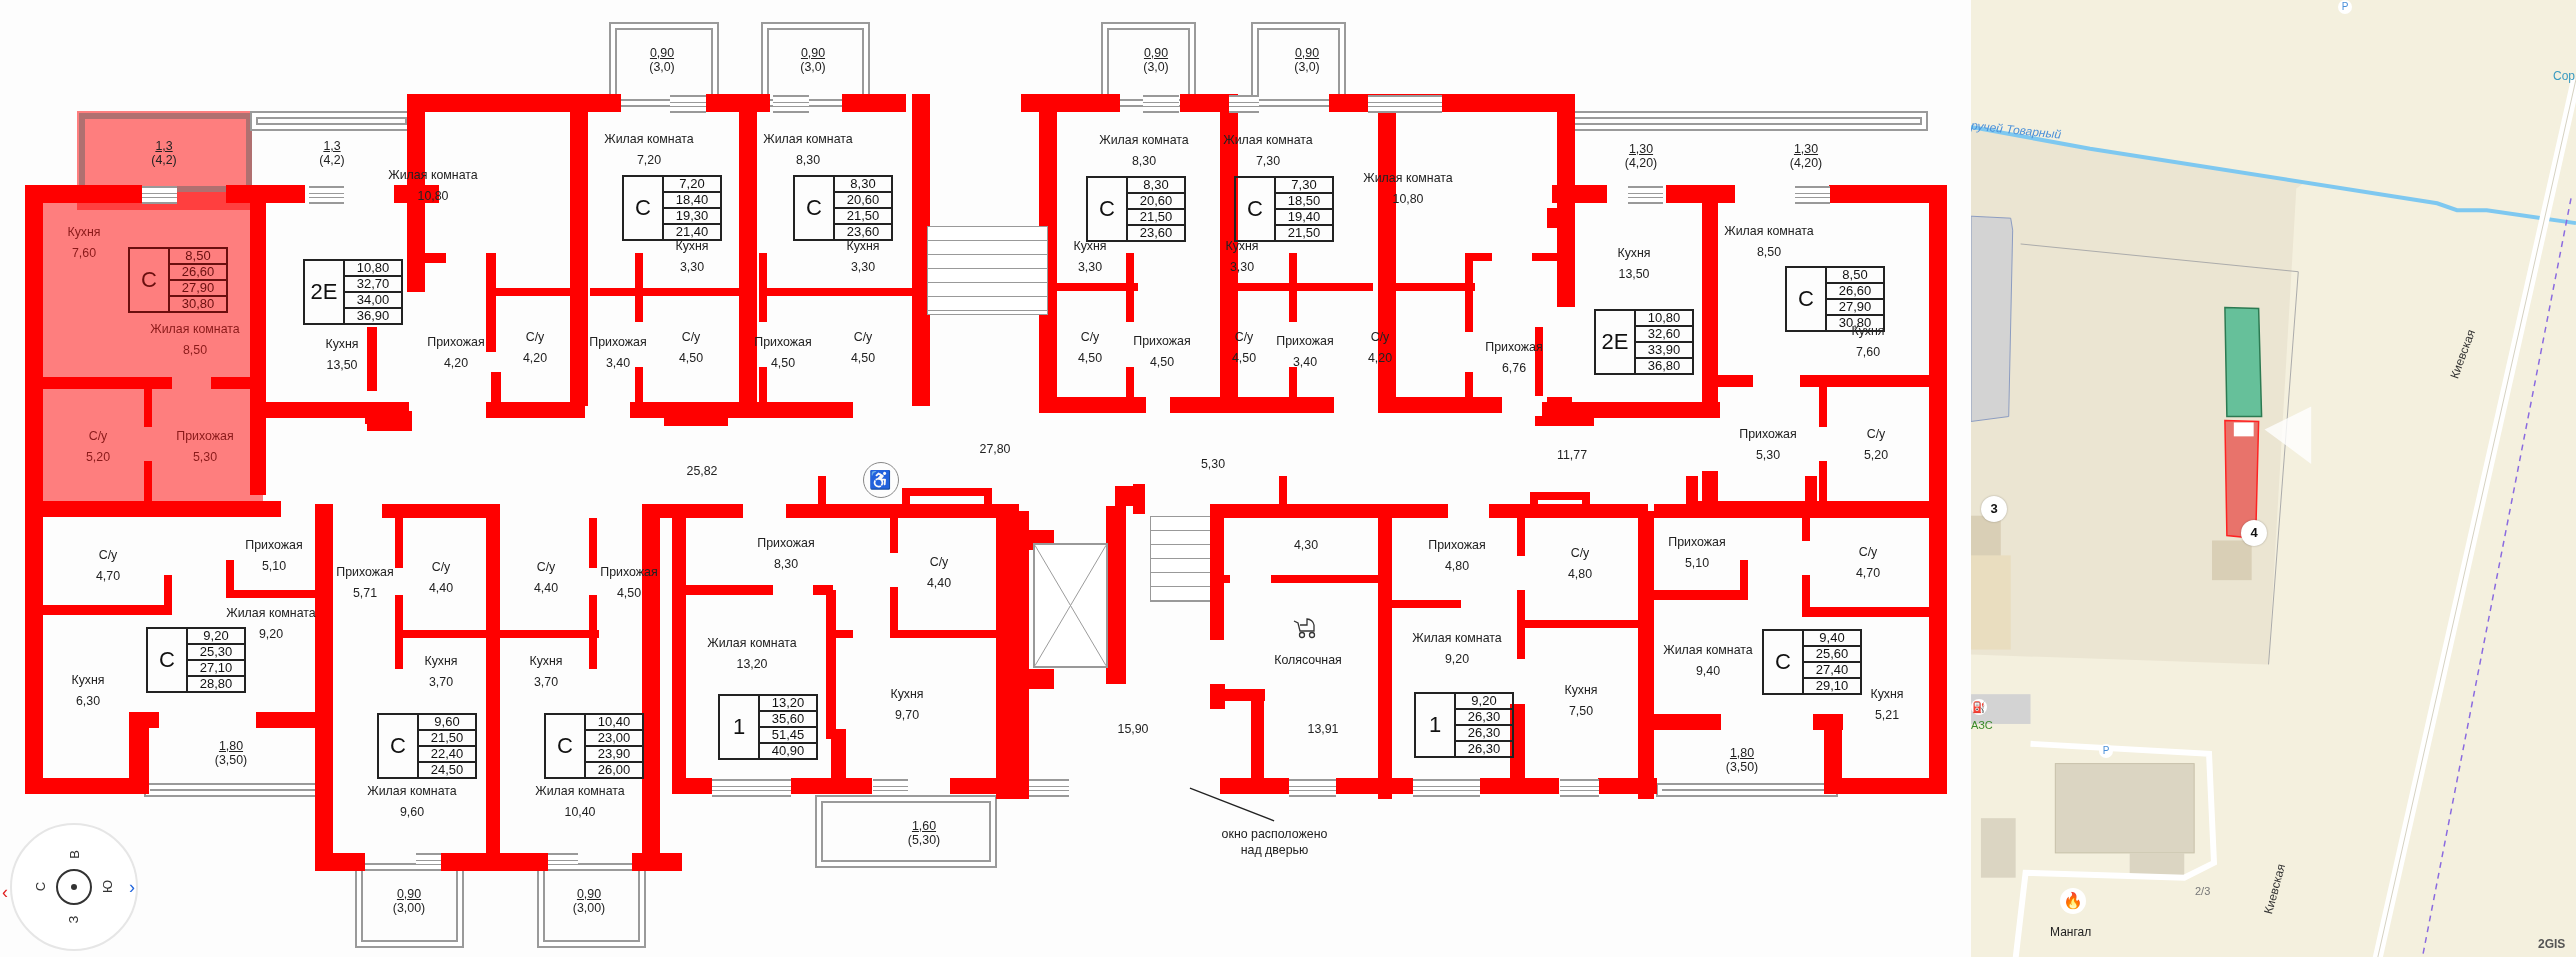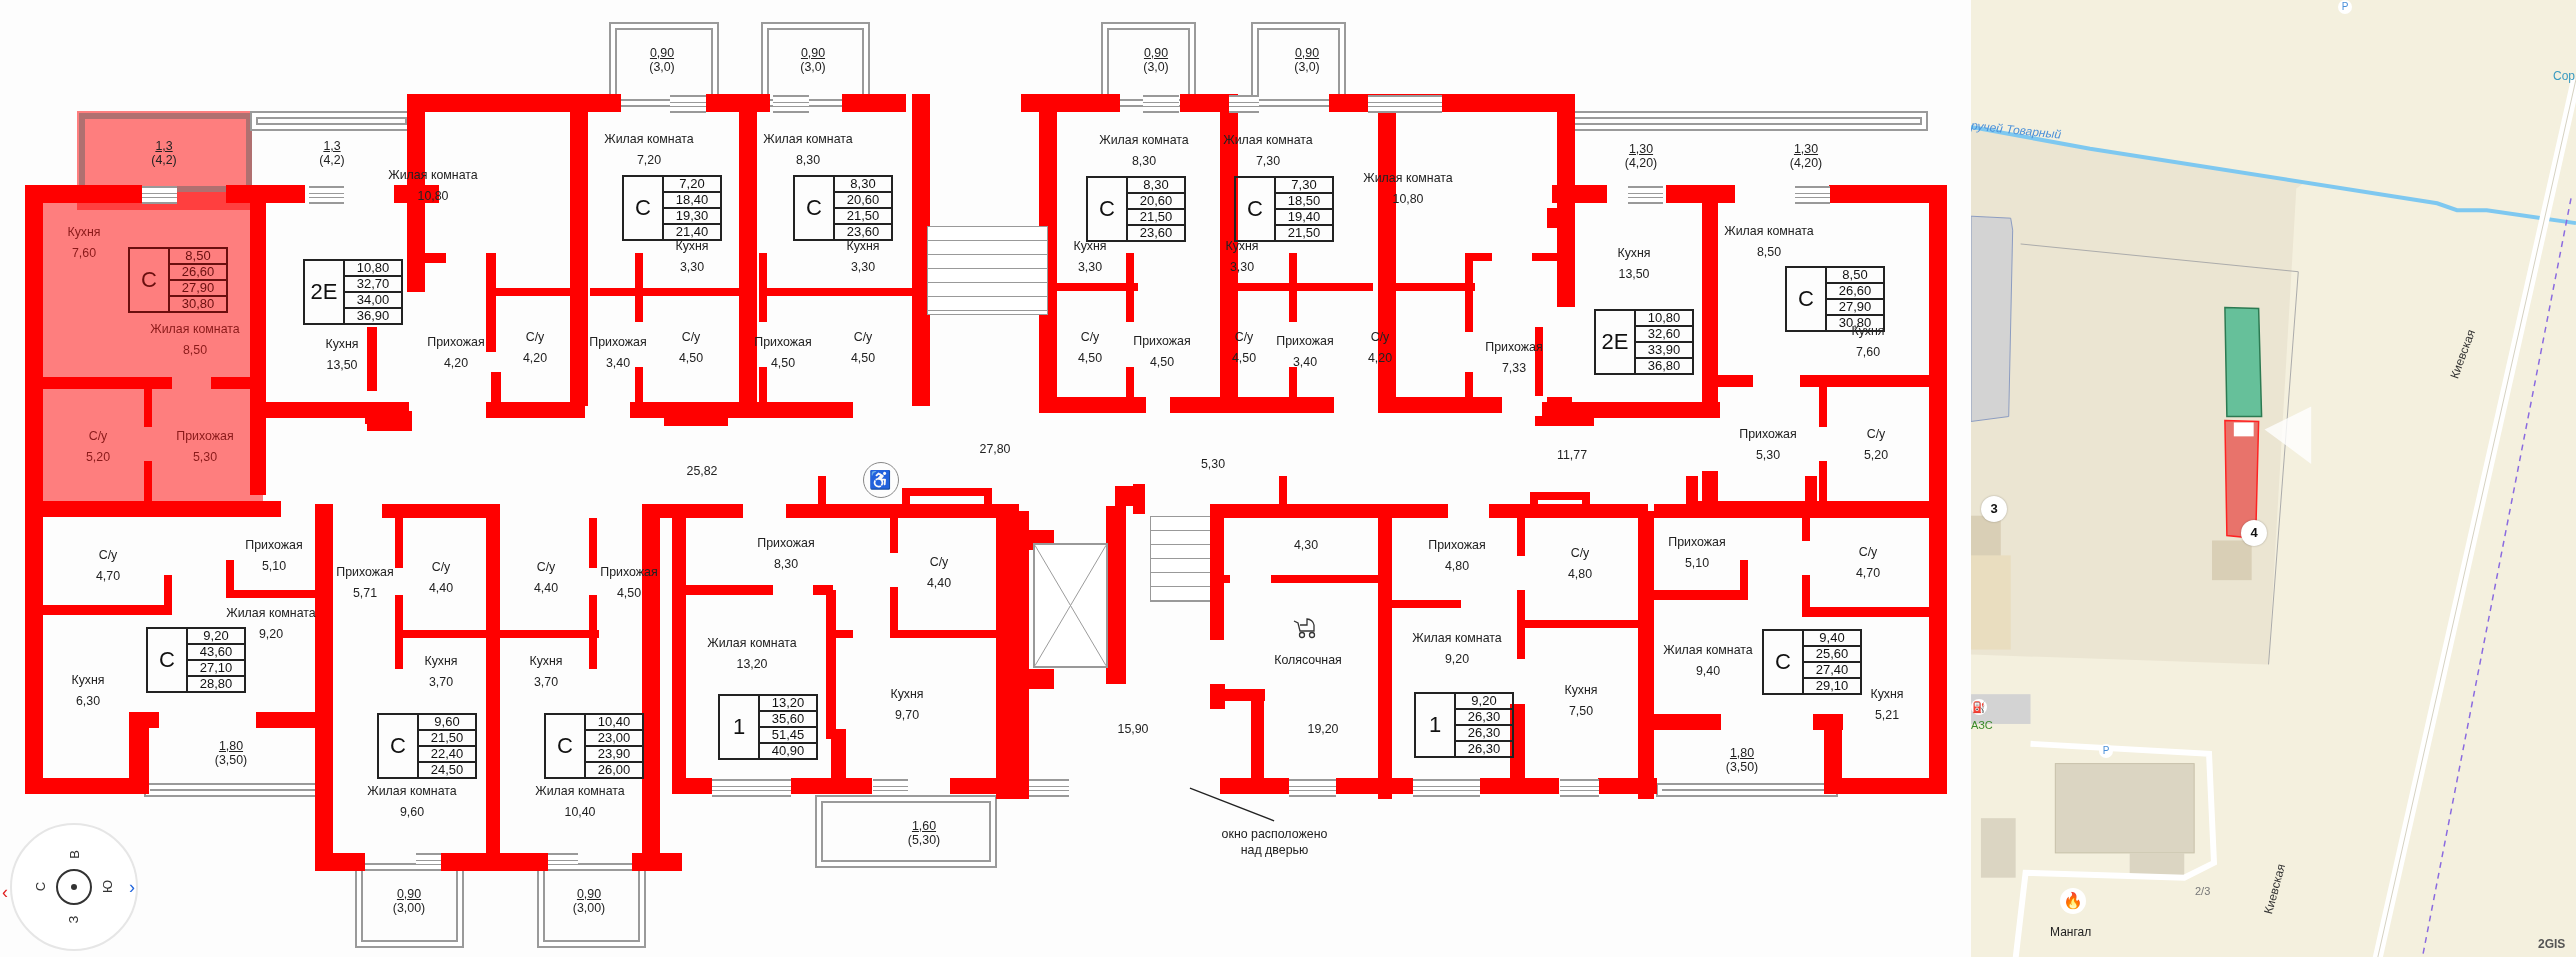--- a/index.html
+++ b/index.html
@@ -411,21 +411,21 @@
   <div class="room" style="left:1408px;top:168px;">
       <span>Жилая комната</span>
       <span>10,80</span>
     </div>
   <div class="room" style="left:1380px;top:327px;">
       <span>С/у</span>
       <span>4,20</span>
     </div>
   <div class="room" style="left:1514px;top:337px;">
       <span>Прихожая</span>
-      <span>7,33</span>
+      <span>6,76</span>
     </div>
   <div class="room" style="left:1634px;top:243px;">
       <span>Кухня</span>
       <span>13,50</span>
     </div>
   <div class="box" style="left:1594px;top:309px;">
     <div class="t">2Е</div>
     <div class="v">
         <div>10,80</div>
         <div>32,60</div>
@@ -473,21 +473,21 @@
       <span>9,20</span>
     </div>
   <div class="room" style="left:88px;top:670px;">
       <span>Кухня</span>
       <span>6,30</span>
     </div>
   <div class="box" style="left:146px;top:627px;">
     <div class="t">С</div>
     <div class="v">
         <div>9,20</div>
-        <div>43,60</div>
+        <div>25,30</div>
         <div>27,10</div>
         <div>28,80</div>
       </div>
   </div>
 
   <div class="room" style="left:365px;top:562px;">
       <span>Прихожая</span>
       <span>5,71</span>
     </div>
   <div class="room" style="left:441px;top:557px;">
@@ -568,21 +568,21 @@
     <svg width="26" height="22" viewBox="0 0 26 22">
         <path d="M2 4 L6 6 L8 14 L22 14 L22 8 A7 7 0 0 0 15 2 L15 8 L8 8" fill="none" stroke="#333" stroke-width="1.3"></path>
         <circle cx="10" cy="18" r="2.5" fill="none" stroke="#333" stroke-width="1.3"></circle>
         <circle cx="20" cy="18" r="2.5" fill="none" stroke="#333" stroke-width="1.3"></circle>
       </svg>
   </div>
   <div class="room" style="left:1308px;top:650px;">
       <span>Колясочная</span>
     </div>
   <div class="room" style="left:1323px;top:719px;">
-      <span>19,20</span>
+      <span>13,91</span>
     </div>
 
   <div class="room" style="left:1457px;top:535px;">
       <span>Прихожая</span>
       <span>4,80</span>
     </div>
   <div class="room" style="left:1580px;top:543px;">
       <span>С/у</span>
       <span>4,80</span>
     </div>

